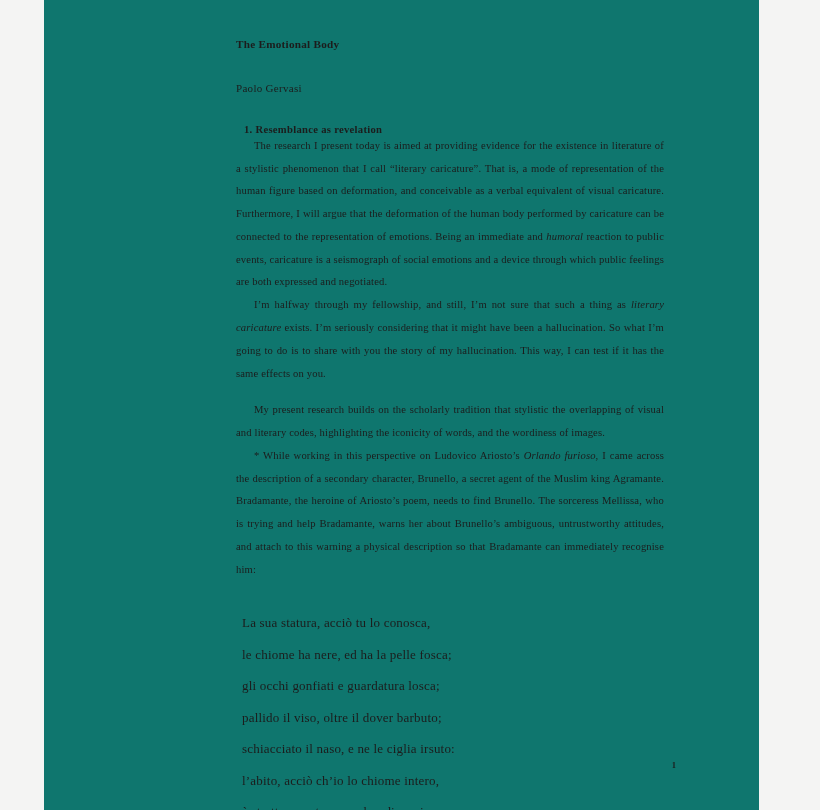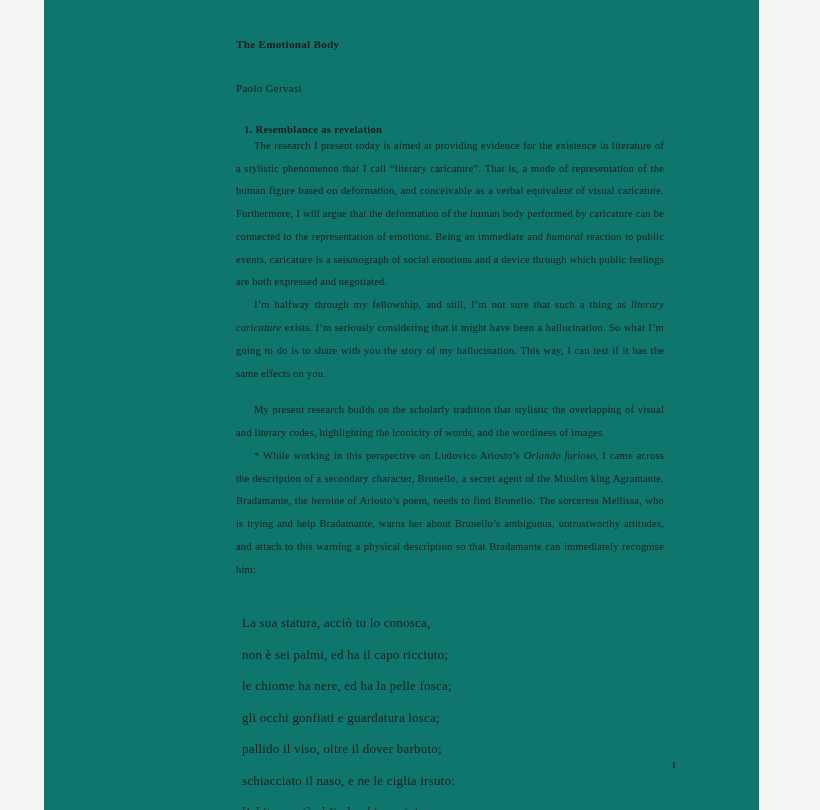--- a/index.html
+++ b/index.html
@@ -132,21 +132,20 @@
     <p class="body-par">
       <span>My present research builds on the scholarly tradition that stylistic the overlapping of visual and literary codes, highlighting the iconicity of words, and the wordiness of images.</span>
     </p>
 
     <p class="body-par">
       <span>* While working in this perspective on Ludovico Ariosto’s </span><i>Orlando furioso</i><span>, I came across the description of a secondary character, Brunello, a secret agent of the Muslim king Agramante. Bradamante, the heroine of Ariosto’s poem, needs to find Brunello. The sorceress Mellissa, who is trying and help Bradamante, warns her about Brunello’s ambiguous, untrustworthy attitudes, and attach to this warning a physical description so that Bradamante can immediately recognise him:</span>
     </p>
 
     <div class="verse-block">
       <div class="verse-line">La sua statura, acciò tu lo conosca,</div>
-      <div class="verse-line">non è sei palmi, ed ha il capo ricciuto;</div>
       <div class="verse-line">le chiome ha nere, ed ha la pelle fosca;</div>
       <div class="verse-line">gli occhi gonfiati e guardatura losca;</div>
       <div class="verse-line">pallido il viso, oltre il dover barbuto;</div>
       <div class="verse-line">schiacciato il naso, e ne le ciglia irsuto:</div>
       <div class="verse-line">l’abito, acciò ch’io lo chiome intero,</div>
       <div class="verse-line">è stretto e corto, e sembra di corriero.</div>
     </div>
 
   </div>
 

